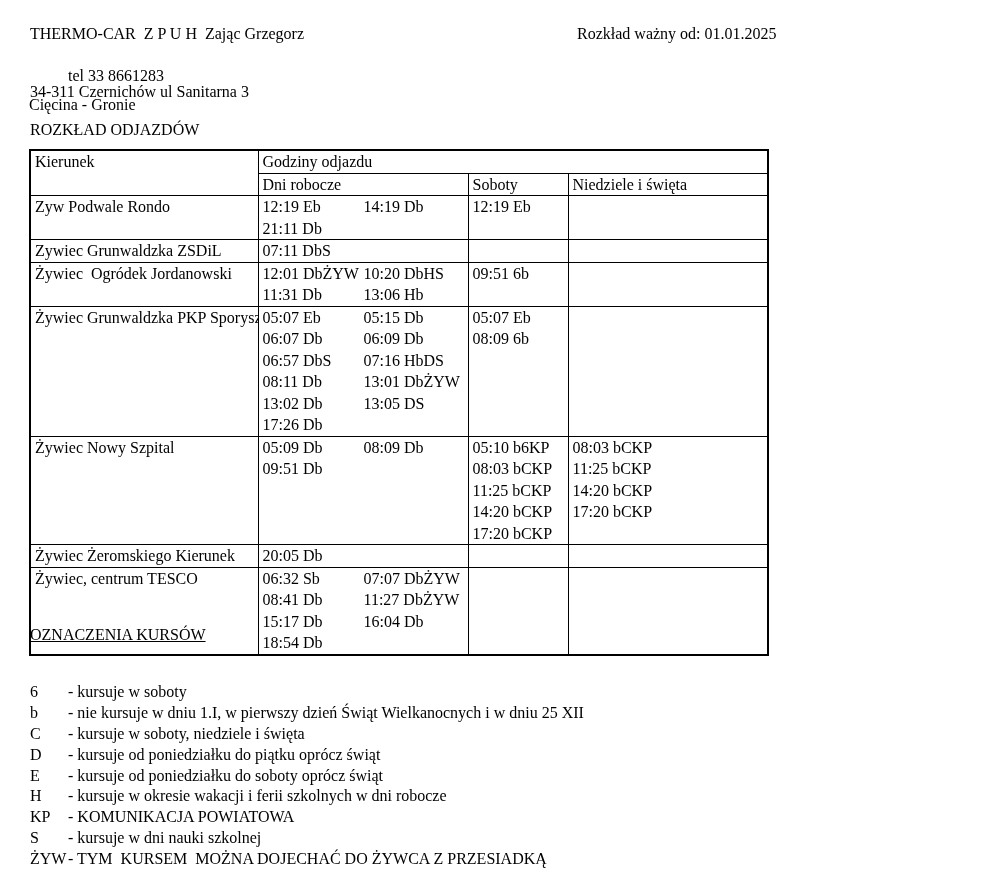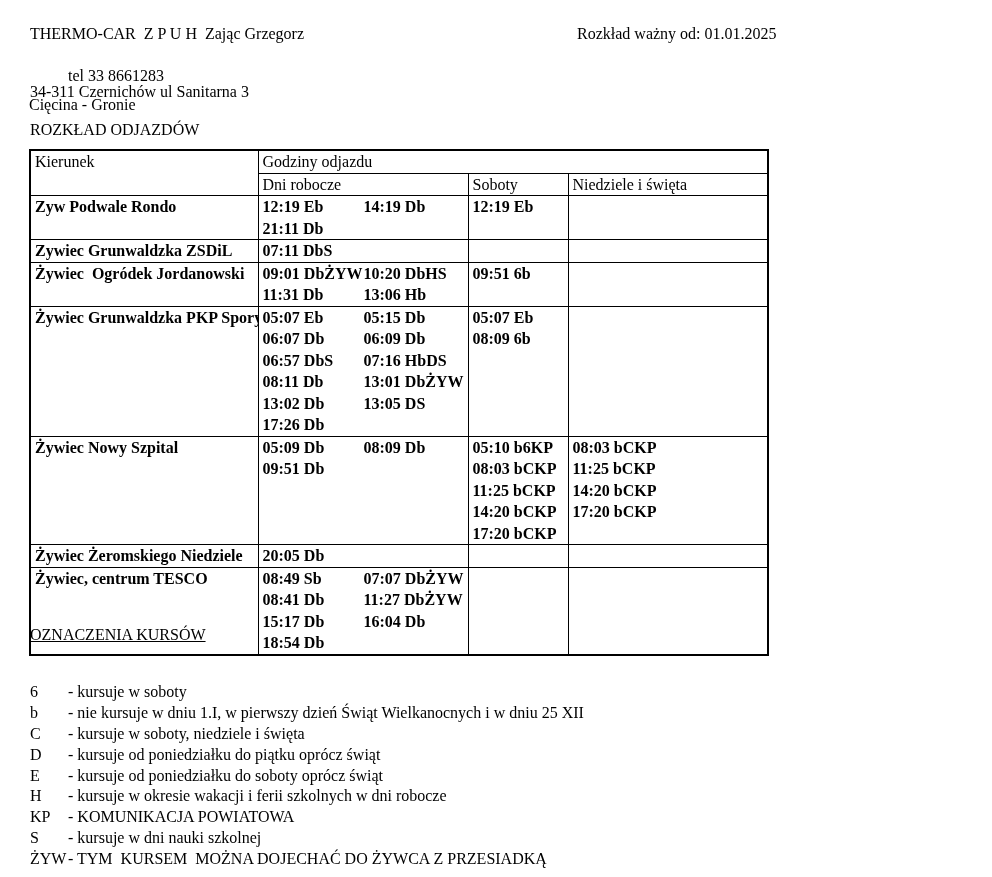--- a/index.html
+++ b/index.html
@@ -33,21 +33,21 @@
     border: 1px solid #000;
     font-weight: normal;
     text-align: left;
     vertical-align: top;
     padding: 0 2px 0 4px;
     line-height: 21.5px;
     white-space: pre;
     overflow: hidden;
   }
   table.timetable thead tr { height: 22px; }
-  table.timetable tbody td { min-height: 21px; font-weight: bold; }
+  table.timetable tbody td { min-height: 21px; }
   .time-line { line-height: 21.5px; }
   .t1 { display: inline-block; width: 101px; }
 
   
   .legend-heading { left: 30px; top: 626px; text-decoration: underline; }
   .legend-list { left: 30px; top: 682px; width: 940px; }
   .legend-item { line-height: 20.9px; height: 20.9px; white-space: pre; }
   .legend-item .code { display: inline-block; min-width: 38px; }
 </style>
 </head>
@@ -86,45 +86,45 @@
         <td></td>
       </tr>
       <tr>
         <td>Zywiec Grunwaldzka ZSDiL</td>
         <td><div class="time-line"><span class="t1">07:11 DbS</span><span class="t2"></span></div></td>
         <td></td>
         <td></td>
       </tr>
       <tr>
         <td>Żywiec  Ogródek Jordanowski</td>
-        <td><div class="time-line"><span class="t1">09:01 DbŻYW</span><span class="t2">10:20 DbHS</span></div><div class="time-line"><span class="t1">11:31 Db</span><span class="t2">13:06 Hb</span></div></td>
+        <td><div class="time-line"><span class="t1">12:01 DbŻYW</span><span class="t2">10:20 DbHS</span></div><div class="time-line"><span class="t1">11:31 Db</span><span class="t2">13:06 Hb</span></div></td>
         <td><div class="time-line">09:51 6b</div></td>
         <td></td>
       </tr>
       <tr>
         <td>Żywiec Grunwaldzka PKP Sporysz</td>
         <td><div class="time-line"><span class="t1">05:07 Eb</span><span class="t2">05:15 Db</span></div><div class="time-line"><span class="t1">06:07 Db</span><span class="t2">06:09 Db</span></div><div class="time-line"><span class="t1">06:57 DbS</span><span class="t2">07:16 HbDS</span></div><div class="time-line"><span class="t1">08:11 Db</span><span class="t2">13:01 DbŻYW</span></div><div class="time-line"><span class="t1">13:02 Db</span><span class="t2">13:05 DS</span></div><div class="time-line"><span class="t1">17:26 Db</span><span class="t2"></span></div></td>
         <td><div class="time-line">05:07 Eb</div><div class="time-line">08:09 6b</div></td>
         <td></td>
       </tr>
       <tr>
         <td>Żywiec Nowy Szpital</td>
         <td><div class="time-line"><span class="t1">05:09 Db</span><span class="t2">08:09 Db</span></div><div class="time-line"><span class="t1">09:51 Db</span><span class="t2"></span></div></td>
         <td><div class="time-line">05:10 b6KP</div><div class="time-line">08:03 bCKP</div><div class="time-line">11:25 bCKP</div><div class="time-line">14:20 bCKP</div><div class="time-line">17:20 bCKP</div></td>
         <td><div class="time-line">08:03 bCKP</div><div class="time-line">11:25 bCKP</div><div class="time-line">14:20 bCKP</div><div class="time-line">17:20 bCKP</div></td>
       </tr>
       <tr>
-        <td>Żywiec Żeromskiego Niedziele</td>
+        <td>Żywiec Żeromskiego Kierunek</td>
         <td><div class="time-line"><span class="t1">20:05 Db</span><span class="t2"></span></div></td>
         <td></td>
         <td></td>
       </tr>
       <tr>
         <td>Żywiec, centrum TESCO</td>
-        <td><div class="time-line"><span class="t1">08:49 Sb</span><span class="t2">07:07 DbŻYW</span></div><div class="time-line"><span class="t1">08:41 Db</span><span class="t2">11:27 DbŻYW</span></div><div class="time-line"><span class="t1">15:17 Db</span><span class="t2">16:04 Db</span></div><div class="time-line"><span class="t1">18:54 Db</span><span class="t2"></span></div></td>
+        <td><div class="time-line"><span class="t1">06:32 Sb</span><span class="t2">07:07 DbŻYW</span></div><div class="time-line"><span class="t1">08:41 Db</span><span class="t2">11:27 DbŻYW</span></div><div class="time-line"><span class="t1">15:17 Db</span><span class="t2">16:04 Db</span></div><div class="time-line"><span class="t1">18:54 Db</span><span class="t2"></span></div></td>
         <td></td>
         <td></td>
       </tr>
     </tbody>
 </table>
 
 <div class="abs legend-heading">OZNACZENIA KURSÓW</div>
 <div class="abs legend-list" id="legend-list"><div class="legend-item"><span class="code">6</span><span class="desc">- kursuje w soboty</span></div><div class="legend-item"><span class="code">b</span><span class="desc">- nie kursuje w dniu 1.I, w pierwszy dzień Świąt Wielkanocnych i w dniu 25 XII</span></div><div class="legend-item"><span class="code">C</span><span class="desc">- kursuje w soboty, niedziele i święta</span></div><div class="legend-item"><span class="code">D</span><span class="desc">- kursuje od poniedziałku do piątku oprócz świąt</span></div><div class="legend-item"><span class="code">E</span><span class="desc">- kursuje od poniedziałku do soboty oprócz świąt</span></div><div class="legend-item"><span class="code">H</span><span class="desc">- kursuje w okresie wakacji i ferii szkolnych w dni robocze</span></div><div class="legend-item"><span class="code">KP</span><span class="desc">- KOMUNIKACJA POWIATOWA</span></div><div class="legend-item"><span class="code">S</span><span class="desc">- kursuje w dni nauki szkolnej</span></div><div class="legend-item"><span class="code">ŻYW</span><span class="desc">- TYM  KURSEM  MOŻNA DOJECHAĆ DO ŻYWCA Z PRZESIADKĄ</span></div></div>
 
 </body></html>

